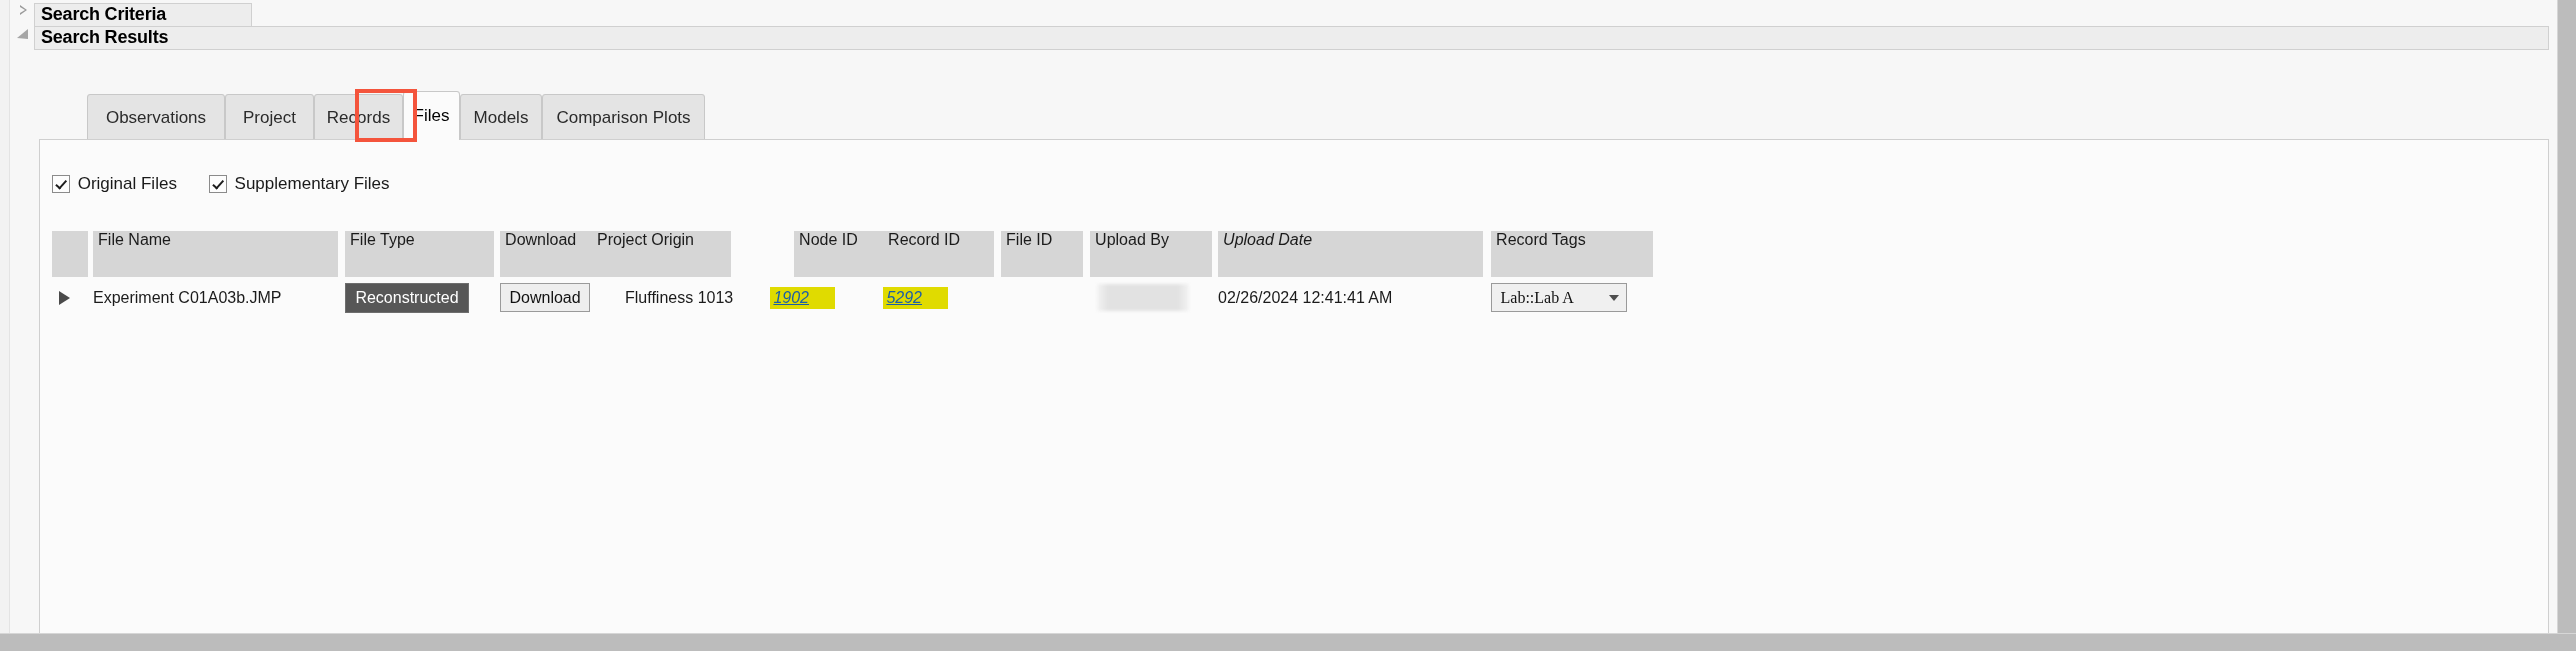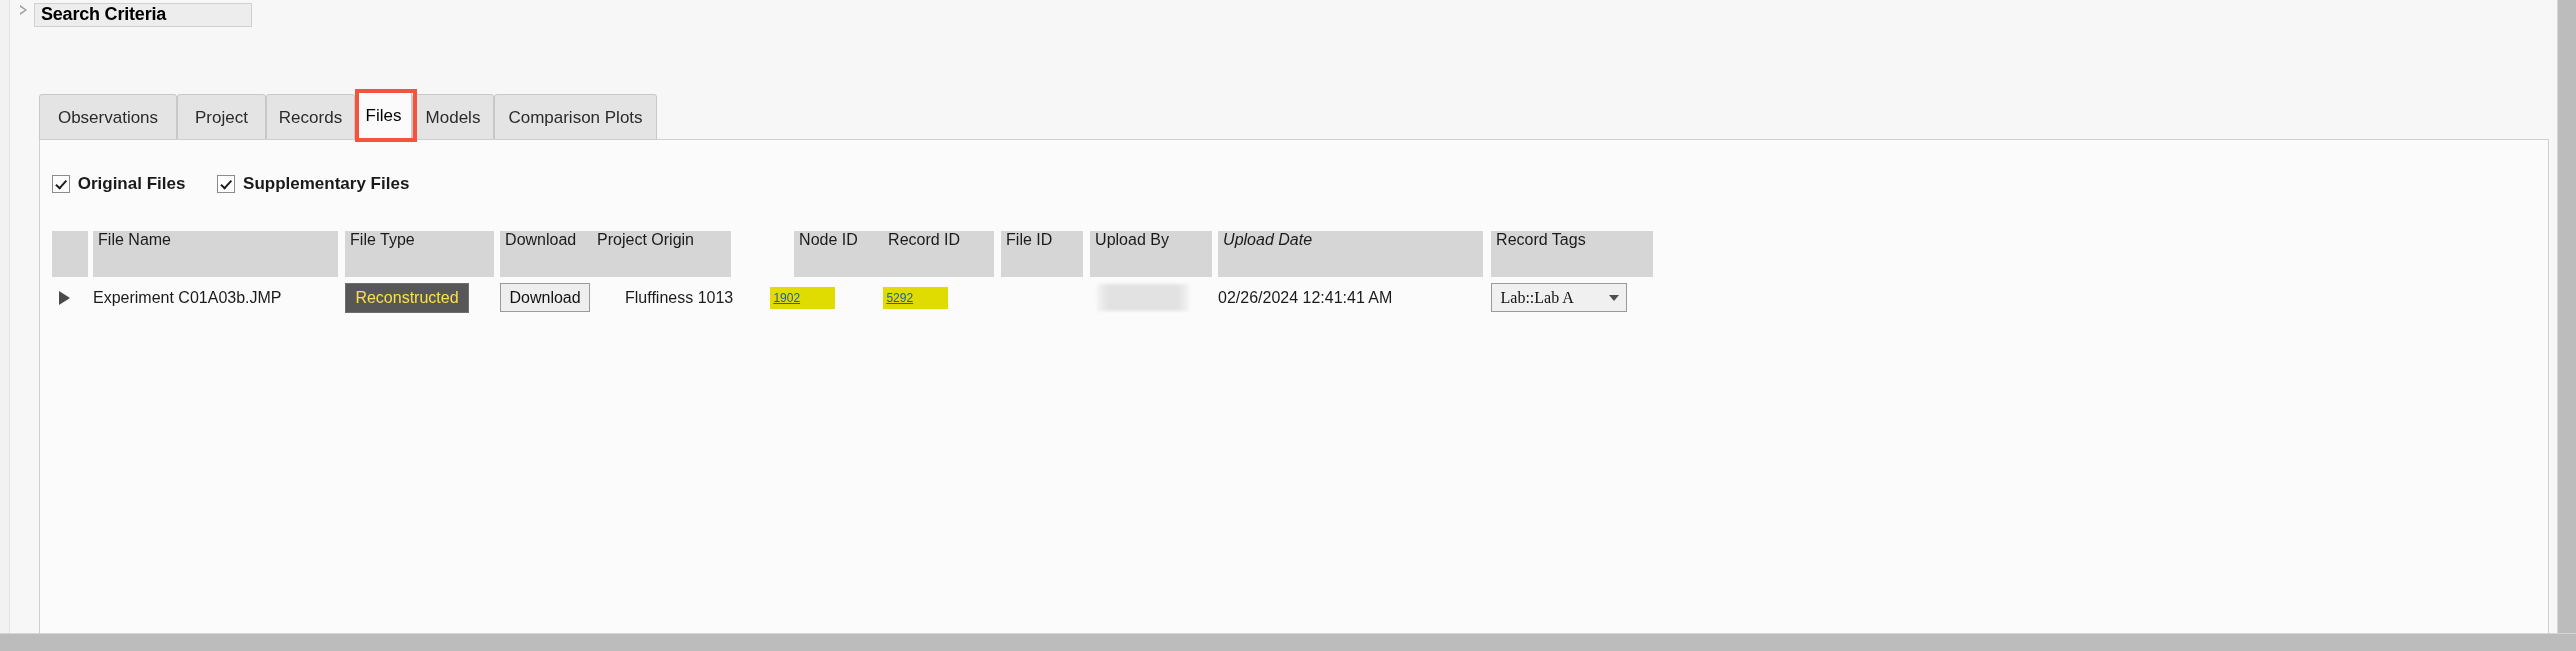--- a/index.html
+++ b/index.html
@@ -133,20 +133,21 @@
     border: 0.9px solid #c8c8c8;
     border-bottom: none;
     border-radius: 3.4px 3.4px 0 0;
     display: flex;
     align-items: center;
     justify-content: center;
     padding: 0 10.2px;
     font-size: 17px;
     color: #2b2b2b;
     white-space: nowrap;
+    margin-left: 48px;
   }
   .tab.active {
     top: 0;
     height: 49px;
     background: #fbfbfb;
     border-color: #c8c8c8;
     color: #000;
     z-index: 3;
   }
   .tab-body {
@@ -167,21 +168,20 @@
     z-index: 9;
   }
 
   
   .filters {
     position: absolute;
     left: 12px; top: 34px;
     display: flex;
     align-items: center;
     gap: 32px;
-    font-weight: bold;
   }
   .chk-item {
     display: flex;
     align-items: center;
     gap: 7.7px;
   }
   .chk {
     width: 18px; height: 18px;
     box-sizing: border-box;
     border: 0.9px solid #8b8b8b;
@@ -244,21 +244,21 @@
   }
   .expander {
     width: 0; height: 0;
     border-left: 11px solid #4a4a4a;
     border-top: 7.7px solid transparent;
     border-bottom: 7.7px solid transparent;
     margin-left: 6.8px;
   }
   .badge-dark {
     background: #575757;
-    color: #fde047;
+    color: #ffffff;
     font-size: 16px;
     padding: 6px 9.4px;
     border: 0.9px solid #6e6e6e;
     line-height: 1;
     white-space: nowrap;
   }
   .btn {
     background: #eeeeee;
     border: 0.9px solid #9a9a9a;
     color: #111;
@@ -272,21 +272,22 @@
     background: #e0db00;
     display: inline-flex;
     align-items: center;
     height: 22px;
     padding: 0 3.4px;
     box-sizing: border-box;
   }
   .hl-link a {
     color: #1b5ea6;
     text-decoration: underline;
-    font-size: 12px;
+    font-size: 16px;
+    font-style: italic;
   }
   .redacted {
     width: 92px; height: 27px;
     background: linear-gradient(90deg,#f3f3f3 0%, #e2e2e2 12%, #e2e2e2 88%, #f3f3f3 100%);
     filter: blur(1.7px);
     border-radius: 1.7px;
   }
   .combo {
     display: inline-flex;
     align-items: center;
@@ -315,20 +316,26 @@
 
   <div class="frame-left"></div>
 
   <div class="section-head" id="search-criteria-head">
     <div class="tri tri-closed"></div>
     <div class="section-title-box">
       <span>Search Criteria</span>
     </div>
   </div>
 
+  <div class="section-head" id="search-results-head">
+    <div class="tri tri-open"></div>
+    <div class="section-title-box">
+      <span>Search Results</span>
+    </div>
+  </div>
 
   <div class="tab-panel">
 
     <div class="tab-row">
       <div class="tab" style="left:0px;width:138px;">
         <span>Observations</span>
       </div>
       <div class="tab" style="left:138px;width:89px;">
         <span>Project</span>
       </div>

